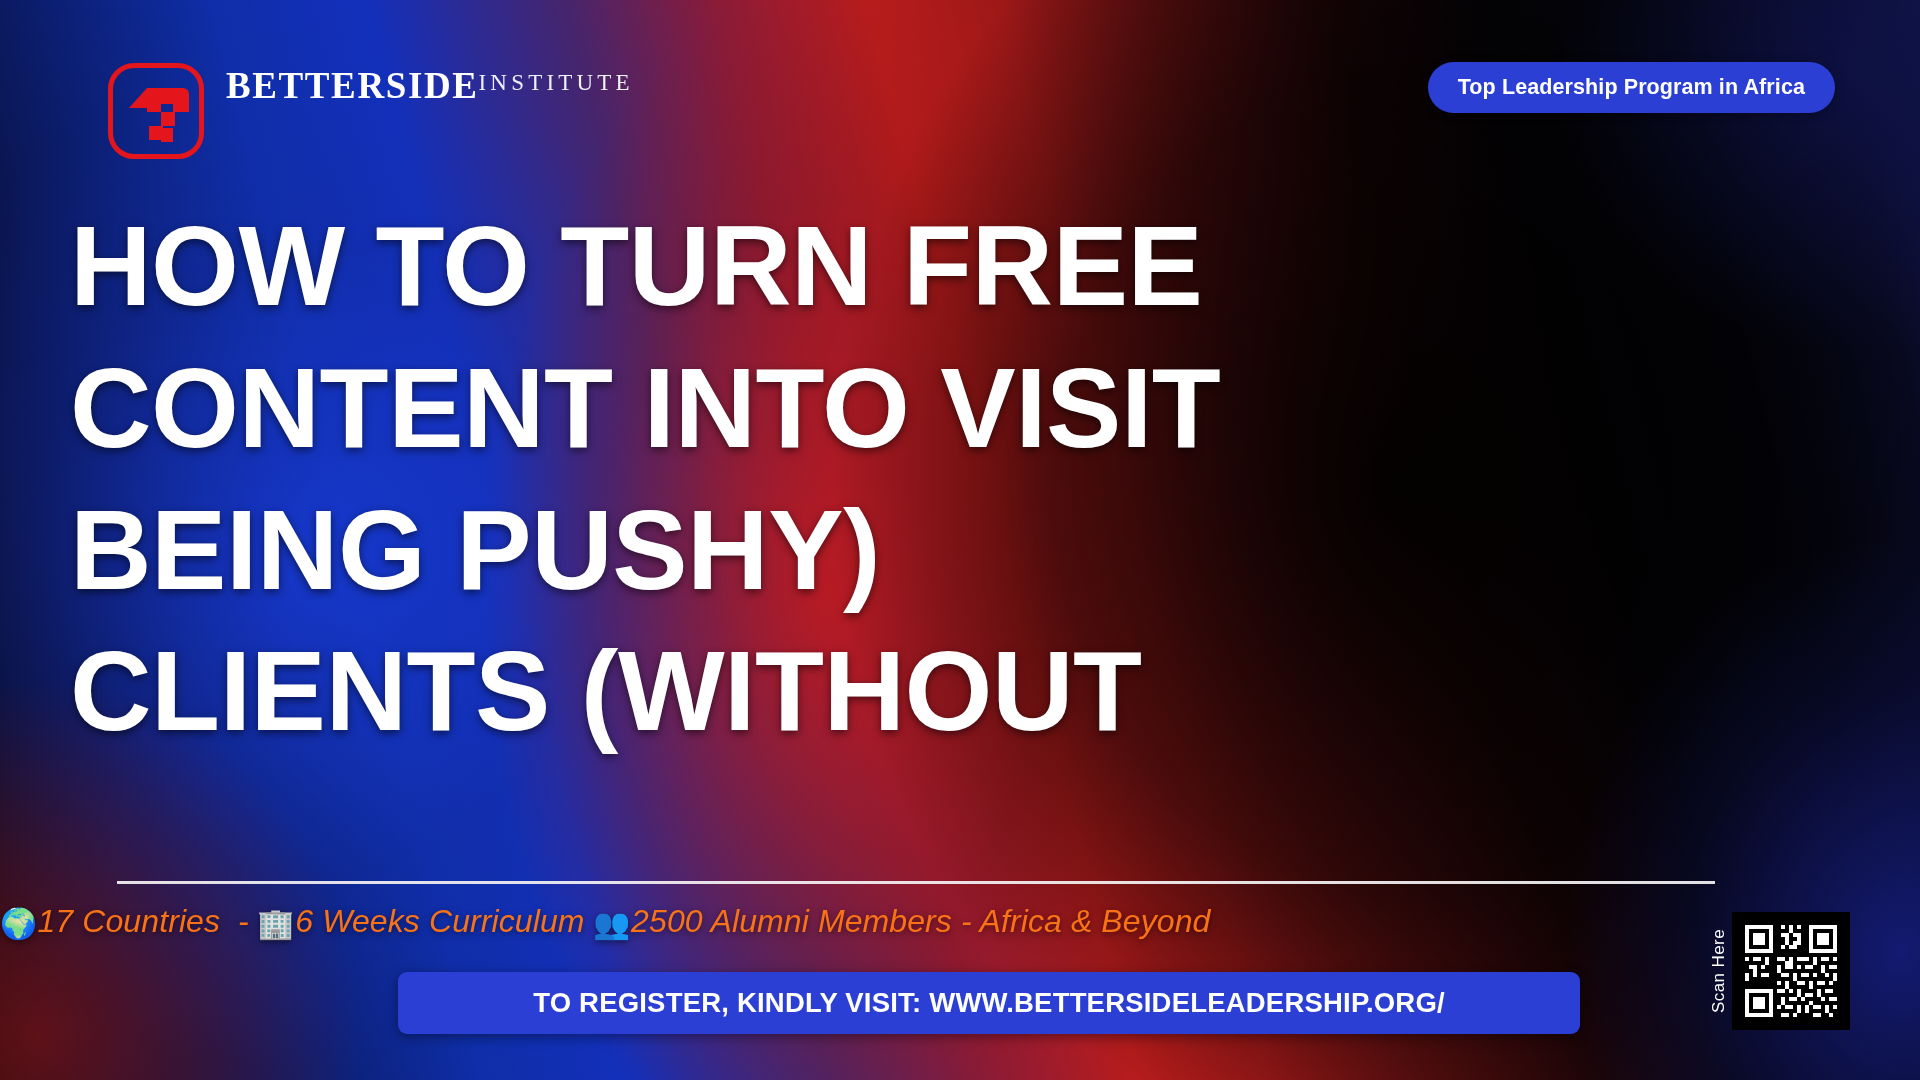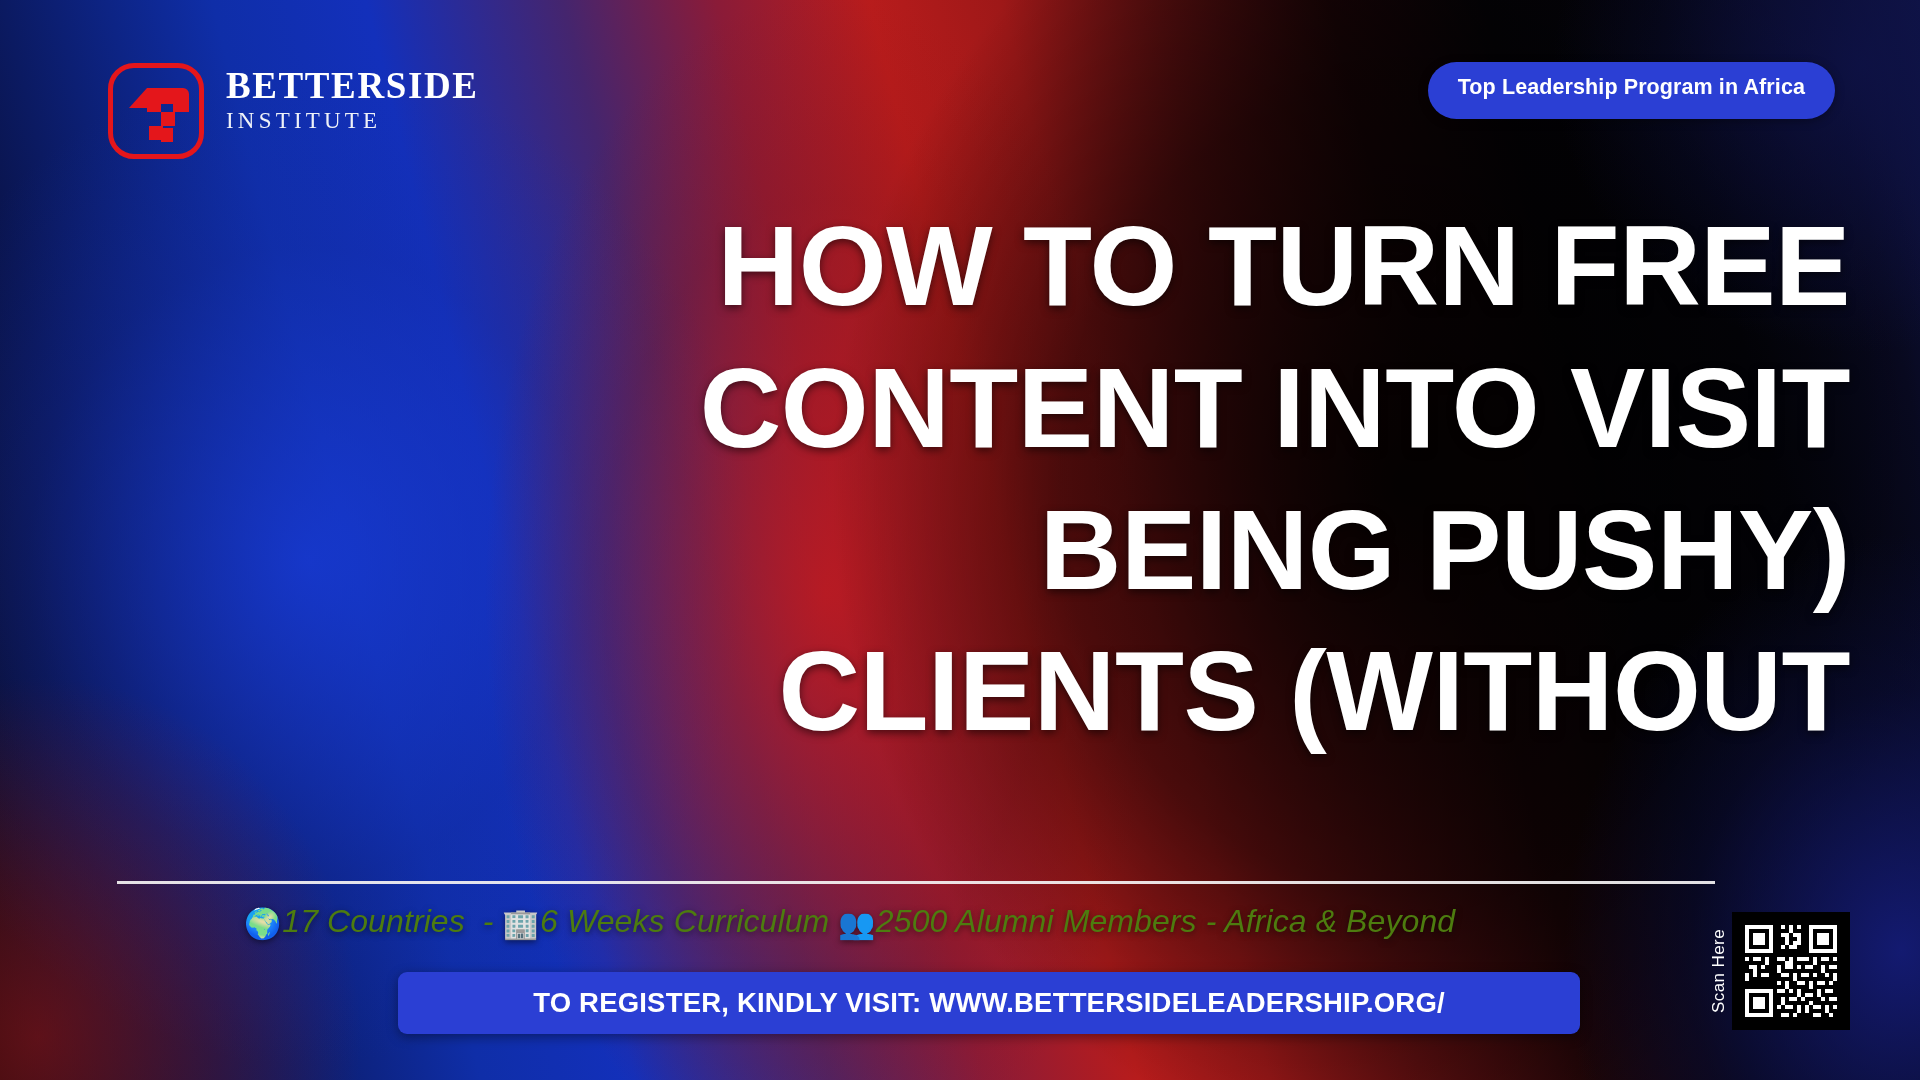--- a/index.html
+++ b/index.html
@@ -66,21 +66,21 @@
     display:flex; align-items:flex-start; gap:22px;
   }
   .logo-mark {
     width:96px; height:96px; flex:none;
     border:5px solid #e4161b;
     border-radius:26px;
     position:relative;
   }
   .logo-mark svg { position:absolute; left:14px; top:14px; }
 
-  .logo-words { display:flex; flex-direction:column; padding-top:4px; }
+  .logo-words { display:flex; flex-direction:row; padding-top:4px; }
   .logo-l1, .logo-l2 {
     font-family:"Liberation Serif", serif;
     font-weight:700;
     font-size:37px;
     letter-spacing:1.6px;
     color:#ffffff;
     line-height:1.02;
   }
   .logo-l3 {
     font-family:"Liberation Serif", serif;
@@ -90,34 +90,34 @@
     color:#eef1f8;
     line-height:1.18;
     padding-top:2px;
   }
 
   .top-badge {
     position:absolute; right:85px; top:62px;
     background:#2b3fd4;
     color:#ffffff;
     border-radius:30px;
-    padding:13px 30px 19px 30px;
+    padding:13px 30px 13px 30px;
     font-size:21.5px;
     font-weight:700;
     letter-spacing:0.1px;
     white-space:nowrap;
     box-shadow:0 2px 10px rgba(0,0,0,0.35);
   }
 
   
   .headline {
     position:absolute;
     left:0; top:196px;
     width:1920px;
-    text-align:right;
+    text-align:left;
     padding:0 70px;
   }
   .headline-line {
     color:#ffffff;
     font-size:113px;
     font-weight:700;
     letter-spacing:-0.5px;
     line-height:1.255;
     text-shadow:0 3px 9px rgba(0,0,0,0.55);
     white-space:nowrap;
@@ -130,22 +130,21 @@
     width:1598px; height:3px;
     background:#f3f1f2;
     opacity:0.93;
   }
 
   
   .stats-row {
     position:absolute;
     left:0; top:903px;
     width:1700px;
-    text-align:center;
-    color:#4d7c0f;
+    color:#f97316;
     font-size:32px;
     font-style:italic;
     font-weight:400;
     letter-spacing:0.1px;
     white-space:nowrap;
     text-shadow:0 2px 6px rgba(0,0,0,0.5);
   }
   .stats-row .emoji { font-style:normal; font-size:30px; vertical-align:-2px; }
 
   

